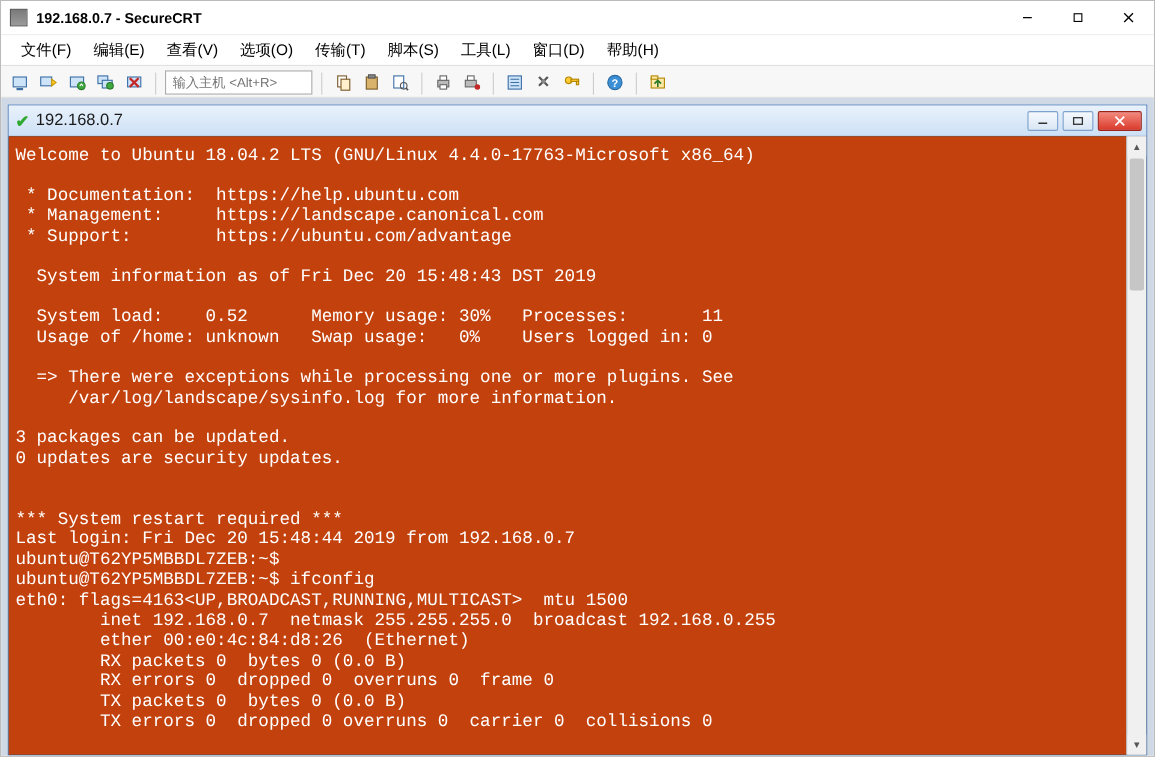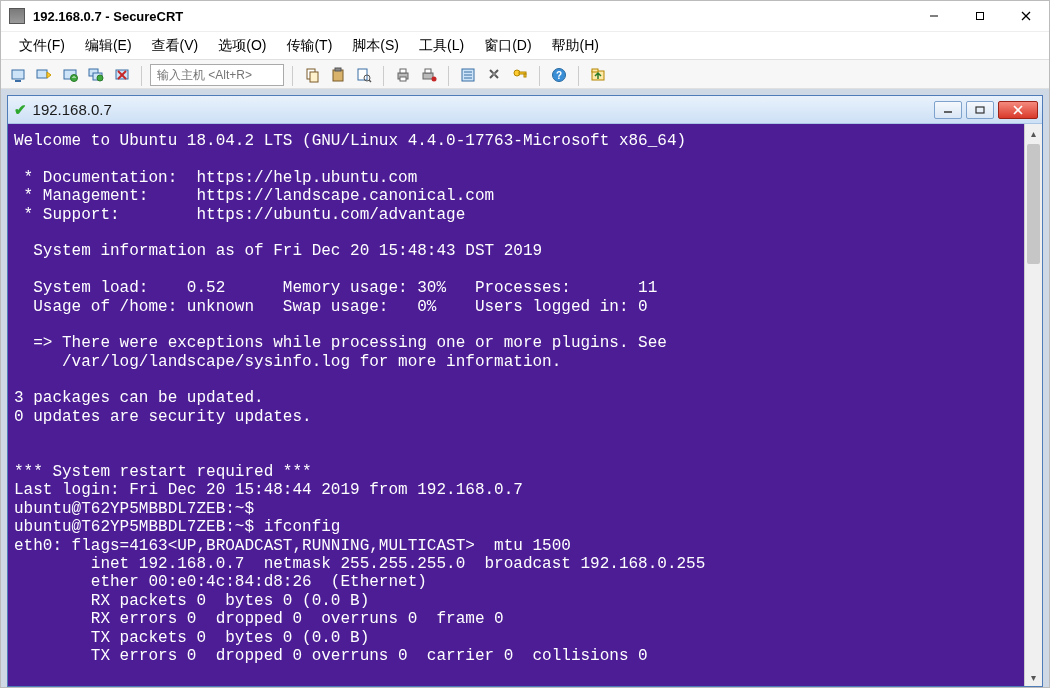--- a/index.html
+++ b/index.html
@@ -121,21 +121,21 @@
     width:40px;
   }
   .terminal-wrap {
     flex:1;
     position:relative;
     display:flex;
     background:#000;
   }
   .terminal {
     flex:1;
-    background:#4c1d95;
+    background:#c2410c;
     color:#fff;
     font-family: "Consolas","Courier New",monospace;
     font-size:16px;
     line-height:1.15;
     padding:8px 6px 2px 6px;
     white-space:pre;
     overflow:hidden;
   }
   .term-scroll {
     width:18px;

